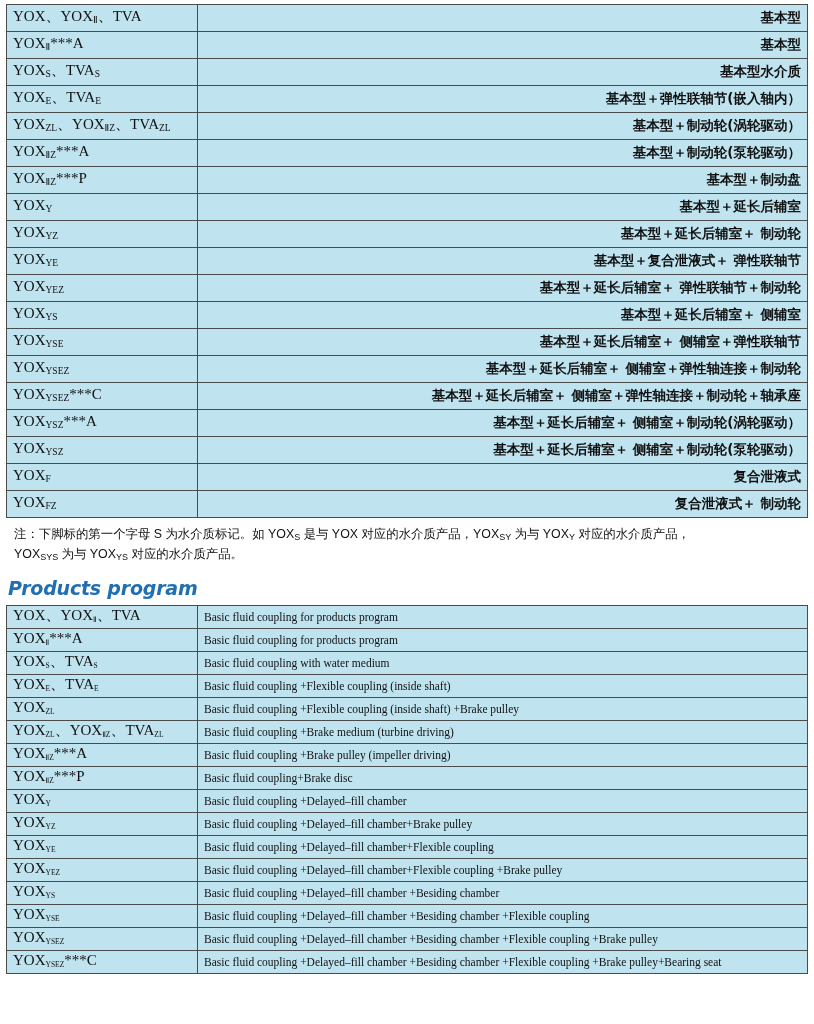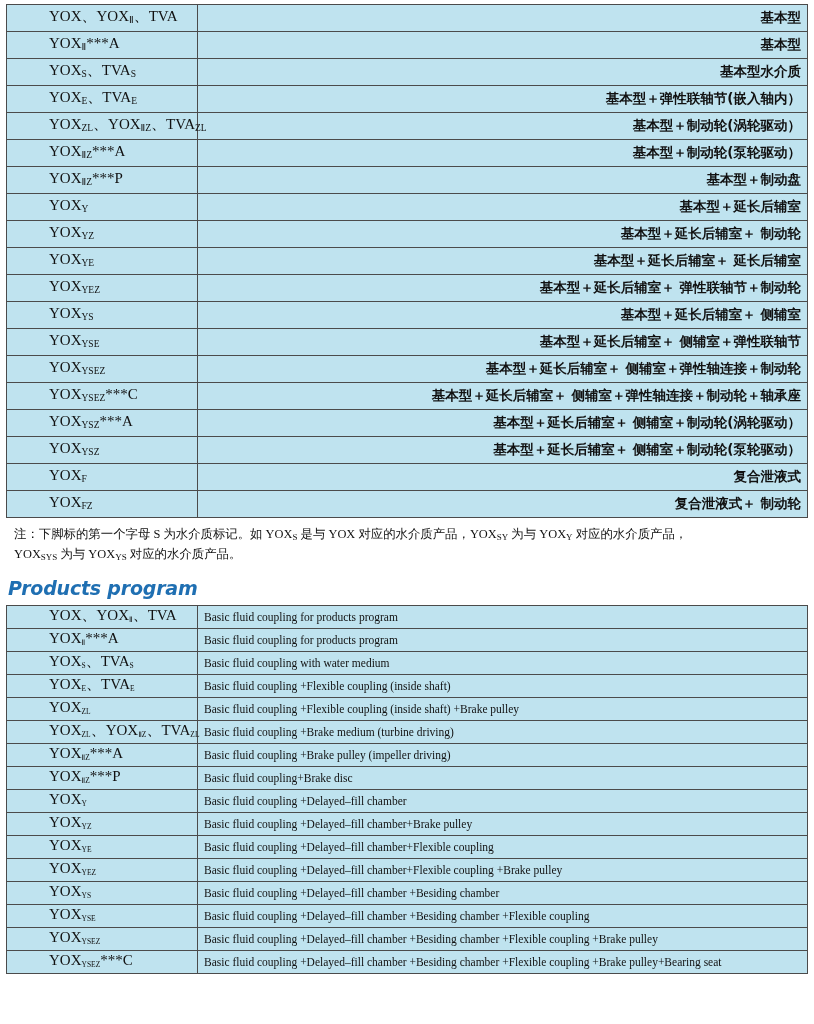--- a/index.html
+++ b/index.html
@@ -44,32 +44,32 @@
     white-space: nowrap;
     font-family: "Liberation Serif", serif;
   }
   table.cn-table td.desc {
     font-family: "DejaVu Sans", sans-serif;
     font-size: 13.5px;
     font-weight: bold;
     letter-spacing: 0px;
     text-align: right;
   }
-  .code-main { font-size: 15px; margin-left: 36px; }
+  .code-main { font-size: 15px; }
   sub.sb {
     font-size: 9.5px;
     vertical-align: baseline;
     position: relative;
     top: 2px;
   }
 
   
   .note {
     margin: 7px 10px 0 14px;
-    font-family: Liberation Serif, serif;
+    font-family: Liberation Sans, sans-serif;
     font-size: 12.4px;
     line-height: 19px;
     color: #111;
     width: 790px;
   }
   .note sub {
     font-size: 9px;
     vertical-align: baseline;
     position: relative;
     top: 2px;
@@ -157,21 +157,21 @@
         <tr>
           <td class="code"><span class="code-main">YOX<sub class="sb">Y</sub></span></td>
           <td class="desc">基本型＋延长后辅室</td>
         </tr>
         <tr>
           <td class="code"><span class="code-main">YOX<sub class="sb">YZ</sub></span></td>
           <td class="desc">基本型＋延长后辅室＋ 制动轮</td>
         </tr>
         <tr>
           <td class="code"><span class="code-main">YOX<sub class="sb">YE</sub></span></td>
-          <td class="desc">基本型＋延长后辅室＋ 延长后辅室</td>
+          <td class="desc">基本型＋复合泄液式＋ 弹性联轴节</td>
         </tr>
         <tr>
           <td class="code"><span class="code-main">YOX<sub class="sb">YEZ</sub></span></td>
           <td class="desc">基本型＋延长后辅室＋ 弹性联轴节＋制动轮</td>
         </tr>
         <tr>
           <td class="code"><span class="code-main">YOX<sub class="sb">YS</sub></span></td>
           <td class="desc">基本型＋延长后辅室＋ 侧辅室</td>
         </tr>
         <tr>

